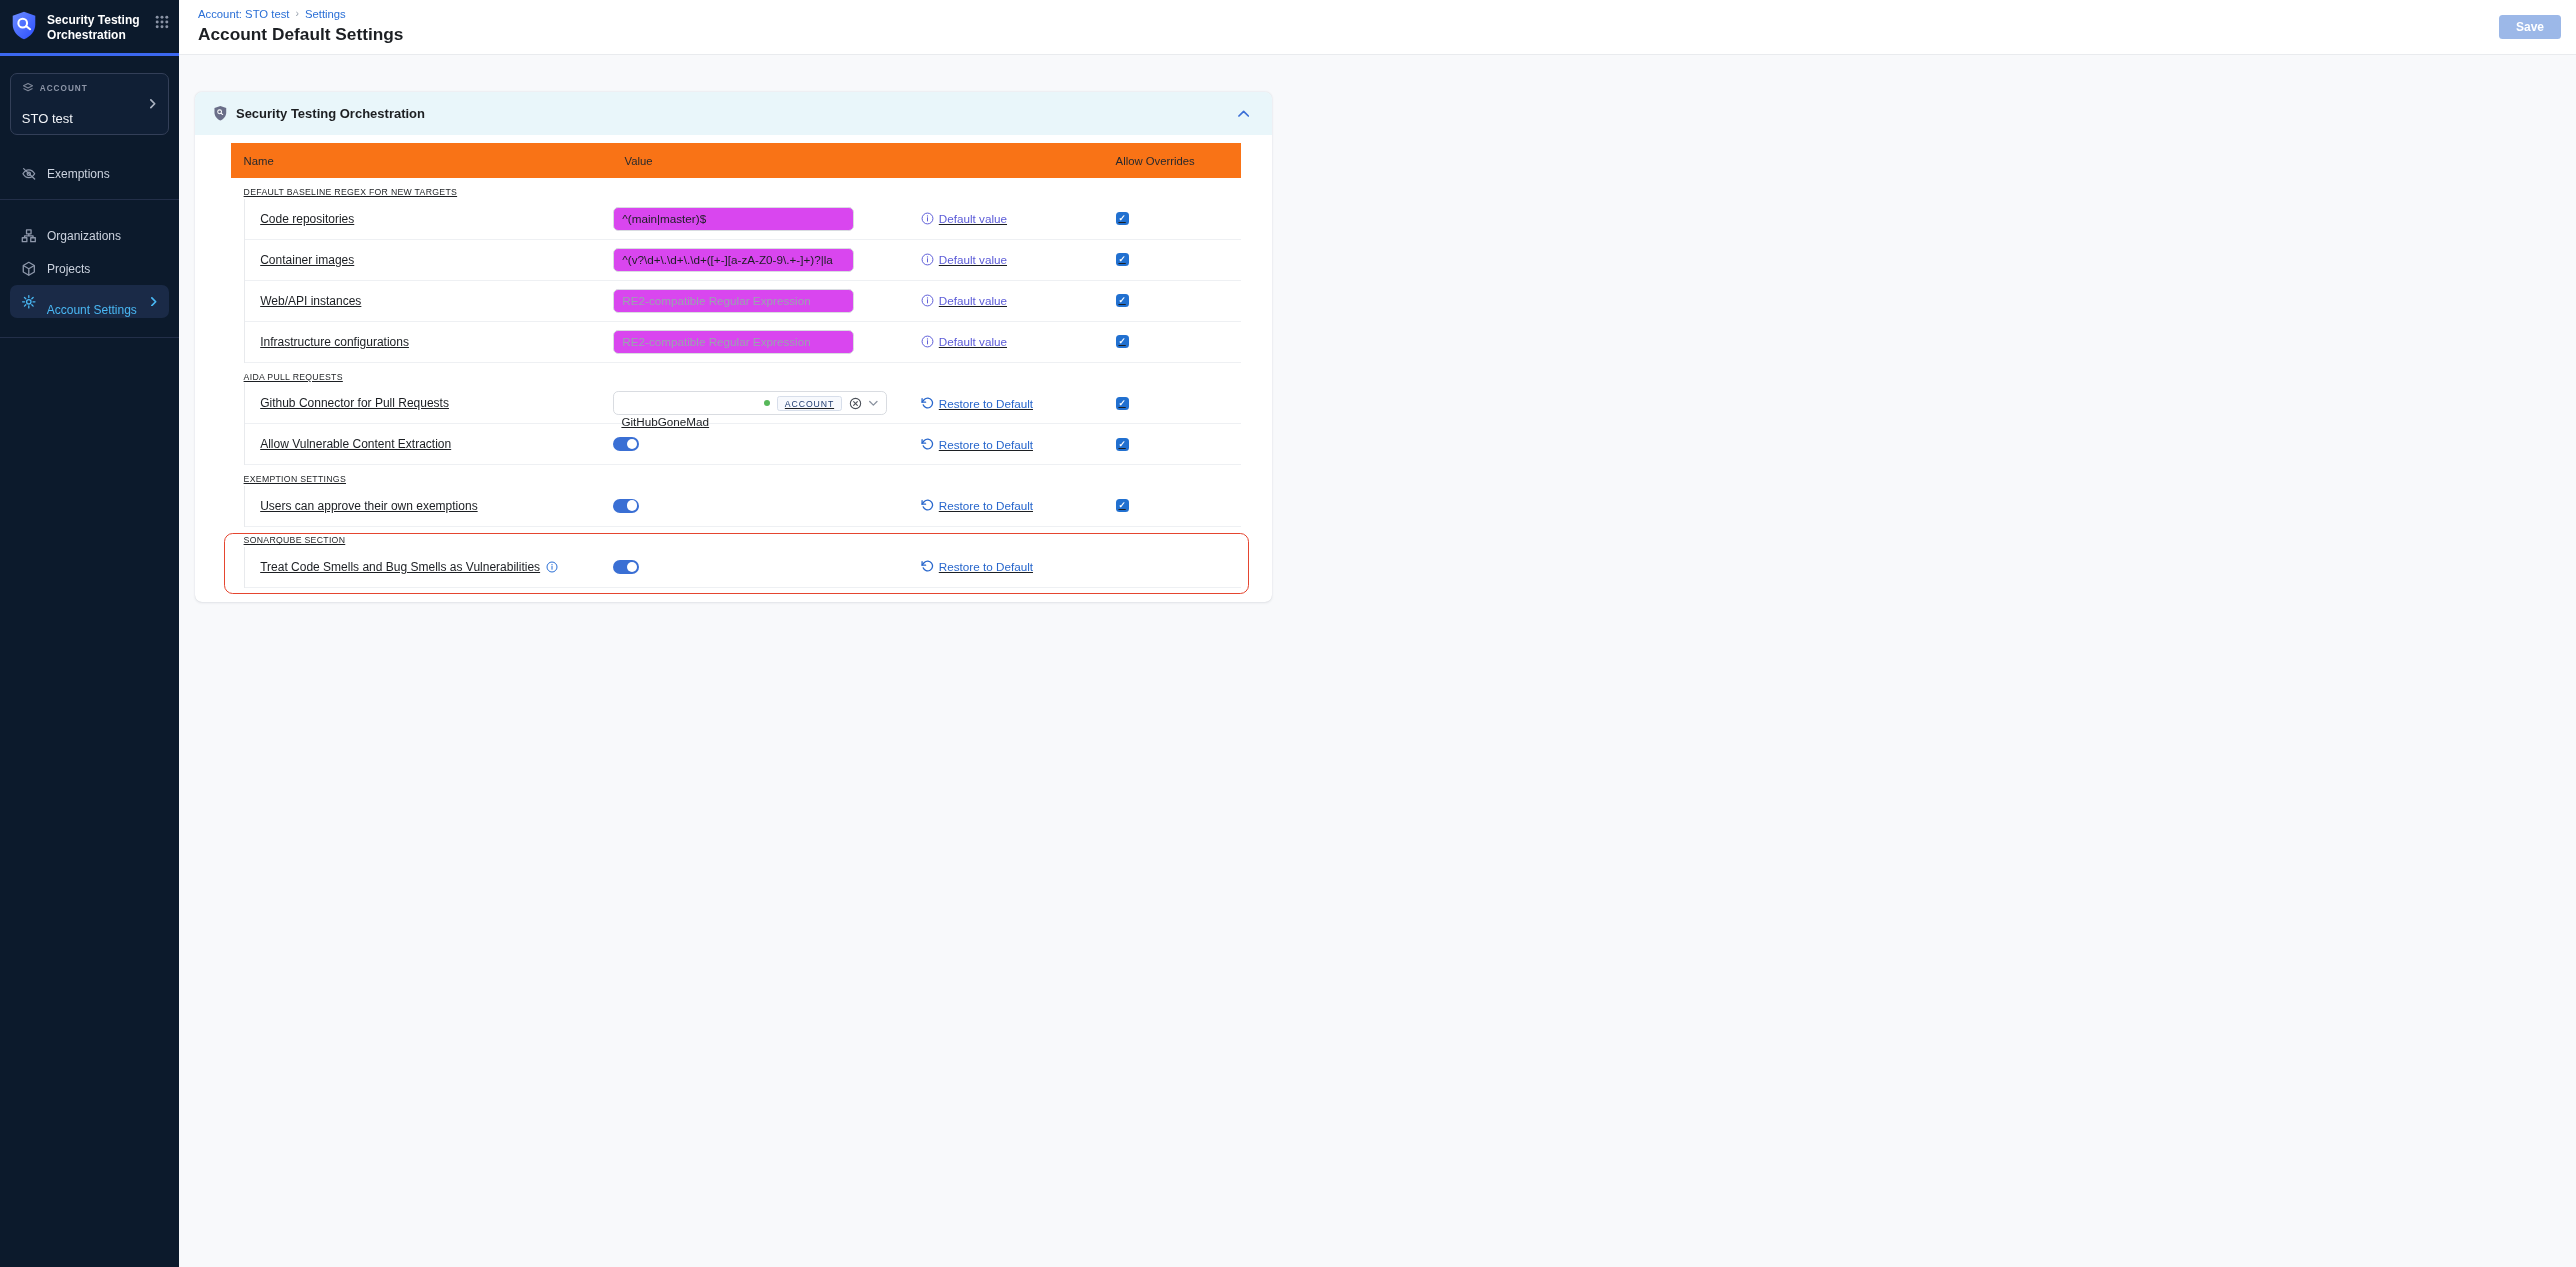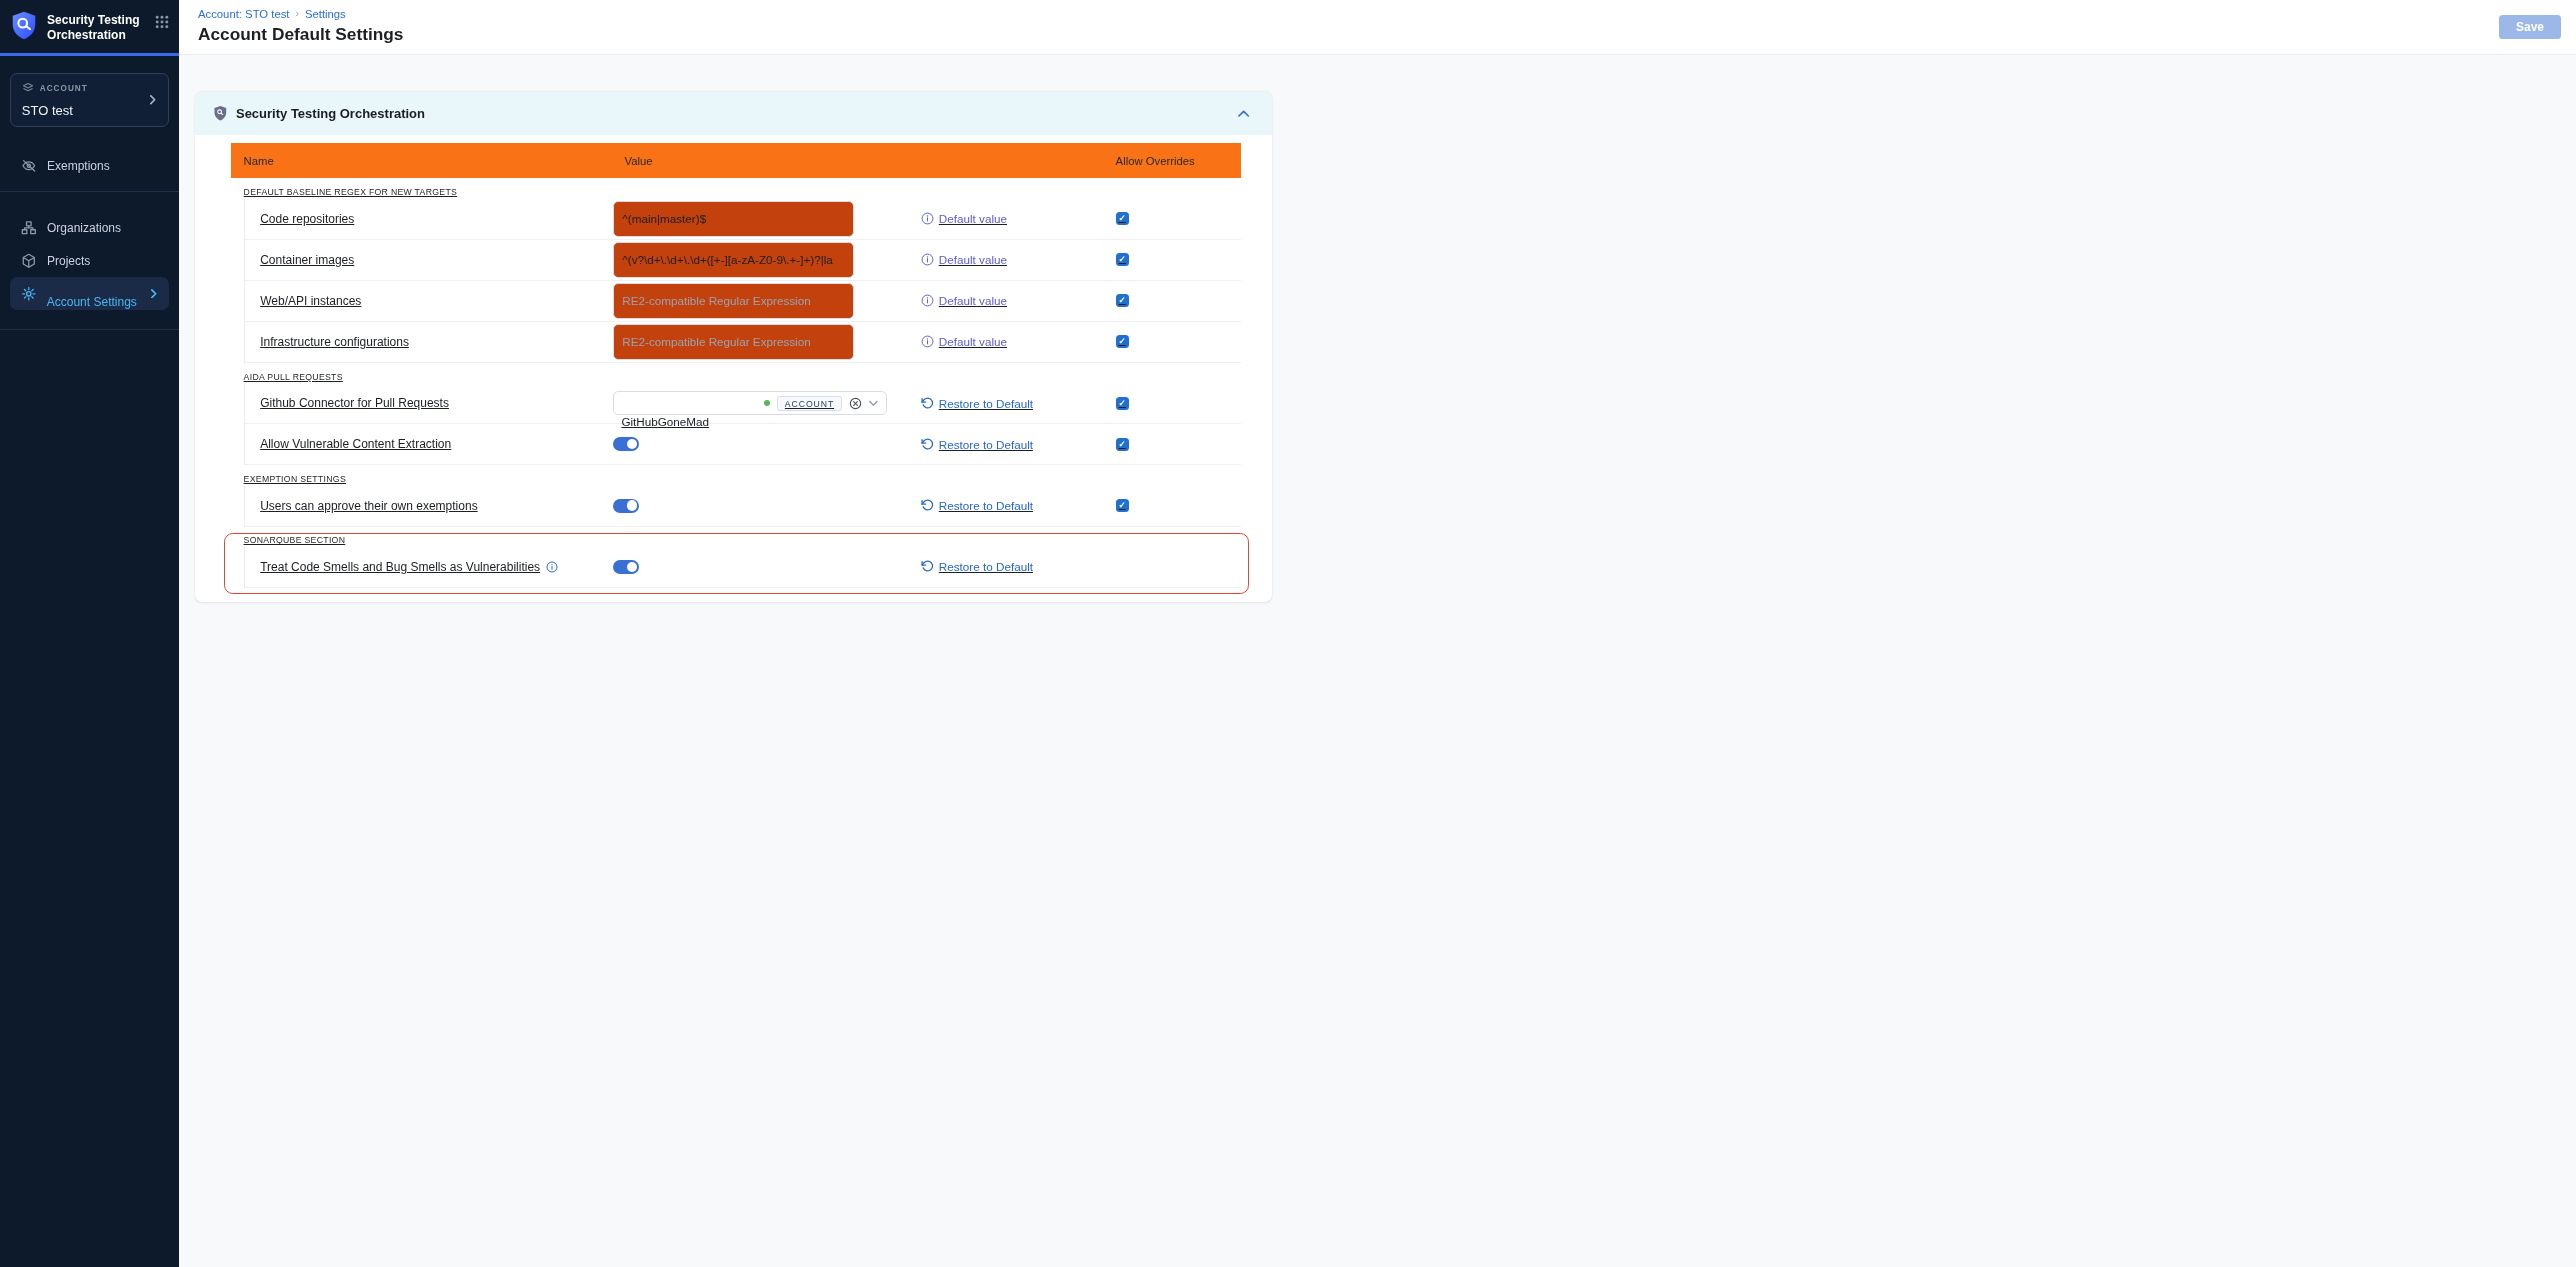--- a/index.html
+++ b/index.html
@@ -25,21 +25,21 @@
   .grid-icon { width:14px; height:14px; color:#8a93a5; margin-top:3.5px; cursor:pointer; }
   .module-underline { height:2.6px; background:#3c68f0; margin-top:10.4px; }
   .account-card {
     margin:17.3px 10.4px 0 10.4px; border:0.9px solid #333f58; background:#101f35;
     border-radius:7px; padding:7.8px 10.4px; display:flex; align-items:center; cursor:pointer;
   }
   .account-card-main { flex:1; }
   .account-label-row { display:flex; align-items:center; gap:6px; }
   .account-label { font-size:8.2px; font-weight:bold; letter-spacing:1px; color:#8d96a8; }
   .layers-icon { width:12px; height:12px; color:#7e8798; }
-  .account-name { font-size:13px; color:#f2f4f8; margin-top:9px; }
+  .account-name { font-size:13px; color:#f2f4f8; margin-top:17px; }
   .chev { width:9.5px; height:9.5px; color:#aab2c0; }
   .menu { margin-top:22.5px; }
   .menu-item {
     height:33px; display:flex; align-items:center; gap:10.4px; padding:0 12px 0 21px;
     font-size:12px; color:#ccd3df; cursor:pointer;
   }
   .menu-item .mi-icon { width:15.6px; height:15.6px; color:#8e98ab; flex:0 0 auto; }
   .menu-item.active {
     margin:0 10.4px; padding:0 10.4px; border-radius:7px; background:#1a2a47; color:#49b7f3; height:33px;
   }
@@ -97,23 +97,23 @@
   }
   .group-rows { border-left:0.9px solid #e8eaed; }
   .row {
     display:grid; grid-template-columns:368px 308px 1fr 139px; align-items:center;
     height:41px; border-bottom:0.9px solid #eef0f3;
   }
   .cell-name { display:flex; align-items:center; gap:6px; padding-left:15.6px; font-size:12px; color:#1b1e22; }
   .info-icon { width:12px; height:12px; color:#2a6fd6; cursor:pointer; }
 
   .val-input {
-    width:241px; height:36px; border:0.9px solid #d9dce1; border-radius:5.2px;
+    width:241px; height:24px; border:0.9px solid #d9dce1; border-radius:5.2px;
     padding:0 8.7px; font-size:11.7px; color:#1c1f23; font-family:inherit;
-    background:#c2410c; outline:none; white-space:nowrap; overflow:hidden; text-overflow:clip;
+    background:#d946ef; outline:none; white-space:nowrap; overflow:hidden; text-overflow:clip;
   }
   .val-input::placeholder { color:#9aa3b0; }
 
   .connector {
     width:274px; height:24px; border:0.9px solid #d9dce1; border-radius:5.2px; background:#fff;
     display:flex; align-items:center; gap:7px; padding:0 7.8px; cursor:pointer;
   }
   .connector-name { font-size:11.7px; color:#1c1f23; flex:1; white-space:nowrap;margin-top:37px; }
   .status-dot { width:6px; height:6px; border-radius:50%; background:#57b85a; flex:0 0 auto; }
   .scope-tag {

